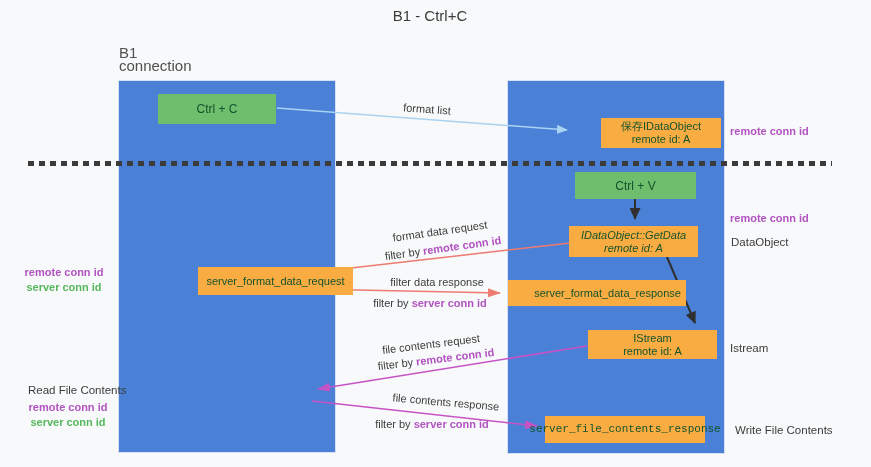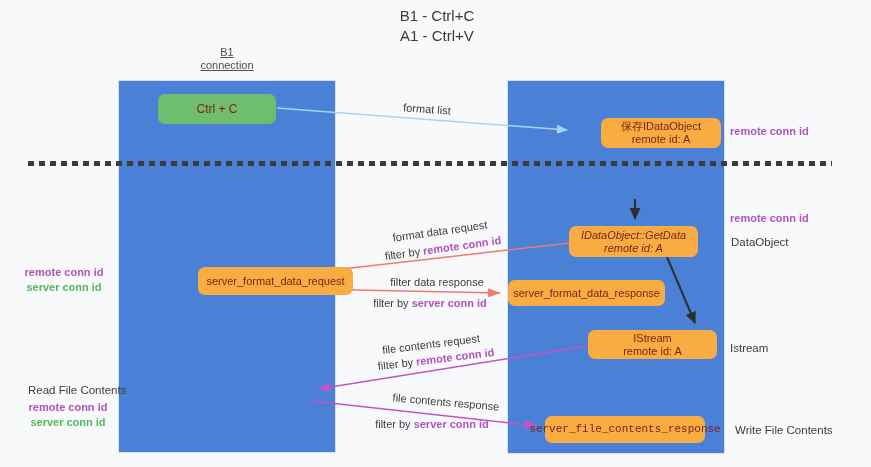--- a/index.html
+++ b/index.html
@@ -1,44 +1,43 @@
 <!DOCTYPE html>
 <html><head>
 <meta charset="utf-8">
 <style>
   html,body{margin:0;padding:0;background:#f8f9fa;font-family:"Liberation Sans",sans-serif;}
   .canvas{position:relative;width:871px;height:467px;overflow:hidden;background:#f8f9fa;}
-  .title{position:absolute;top:6px;left:0;width:860px;text-align:center;font-size:15px;line-height:20px;color:#3a3a3a;padding-left:7px;}
-  .lane-header{position:absolute;top:46px;width:216px;text-align:center;font-size:11px;line-height:13px;color:#4f4f4f;text-decoration:underline;}
+  .title{position:absolute;top:6px;left:0;width:860px;text-align:center;font-size:15px;line-height:20px;color:#3a3a3a;}
+  .lane-header{position:absolute;top:46px;width:216px;font-size:15px;line-height:13px;color:#4f4f4f;}
   .lane{position:absolute;top:81px;width:216px;background:#4a80d6;box-shadow:0 0 0 1px rgba(210,222,245,.9);}
   .lane.left{left:119px;height:371px;}
   .lane.right{left:508px;height:372px;}
   .dashed{position:absolute;left:28px;top:161px;width:804px;height:5px;
           background:repeating-linear-gradient(to right,#3b3b3b 0 6px,transparent 6px 11px);}
   .overlay{position:absolute;left:0;top:0;z-index:2;pointer-events:none;}
   .node{position:absolute;z-index:3;display:flex;flex-direction:column;align-items:center;justify-content:center;
-        color:#7f1d1d;text-align:center;white-space:nowrap;border-radius:7px;}
+        color:#14532d;text-align:center;white-space:nowrap;}
   .green-box{background:#6fbe6e;font-size:12px;}
   .orange-box{background:#f8ac41;font-size:11px;line-height:13px;}
   .edge-label{position:absolute;z-index:4;font-size:11px;color:#3c3c3c;white-space:nowrap;}
   .rot{transform-origin:center;}
   .side-label{position:absolute;z-index:4;font-size:11.5px;color:#3c3c3c;white-space:nowrap;}
   .conn-purple{color:#b153c1;font-weight:bold;font-size:11px;}
   .conn-green{color:#56b85c;font-weight:bold;font-size:11px;}
   .filter-prefix{margin-right:3px;}
   .pair{line-height:15px;text-align:center;}
 </style>
 </head>
 <body>
 
 <div class="canvas">
 
   <div class="title">
     <div>B1 - Ctrl+C</div>
-    <div>A1 - Ctrl+V</div>
   </div>
 
   <div class="lane-header" style="left:119px;">
     <div>B1</div>
     <div>connection</div>
   </div>
 
   <div class="lane left"></div>
   <div class="lane right"></div>
 
@@ -70,31 +69,34 @@
 
   <div class="node green-box" style="left:158px;top:94px;width:118px;height:30px;">
     <span>Ctrl + C</span>
   </div>
 
   <div class="node orange-box" style="left:575px;top:118px;width:120px;height:30px;margin-left:26px;">
     <span>保存IDataObject</span>
     <span>remote id: A</span>
   </div>
 
+  <div class="node green-box" style="left:575px;top:172px;width:121px;height:27px;">
+    <span>Ctrl + V</span>
+  </div>
 
   <div class="node orange-box" style="left:569px;top:226px;width:129px;height:31px;font-style:italic;">
     <span>IDataObject::GetData</span>
     <span>remote id: A</span>
   </div>
 
   <div class="node orange-box" style="left:152px;top:267px;width:155px;height:28px;margin-left:46px;">
     <span>server_format_data_request</span>
   </div>
 
-  <div class="node orange-box" style="left:508px;top:280px;width:157px;height:26px;">
+  <div class="node orange-box" style="left:508px;top:280px;width:157px;height:26px;padding-left:21px;">
     <span>server_format_data_response</span>
   </div>
 
   <div class="node orange-box" style="left:588px;top:330px;width:129px;height:29px;">
     <span>IStream</span>
     <span>remote id: A</span>
   </div>
 
 
   <div class="node orange-box" style="left:545px;top:416px;width:160px;height:27px;font-family:Liberation Mono, monospace;">

